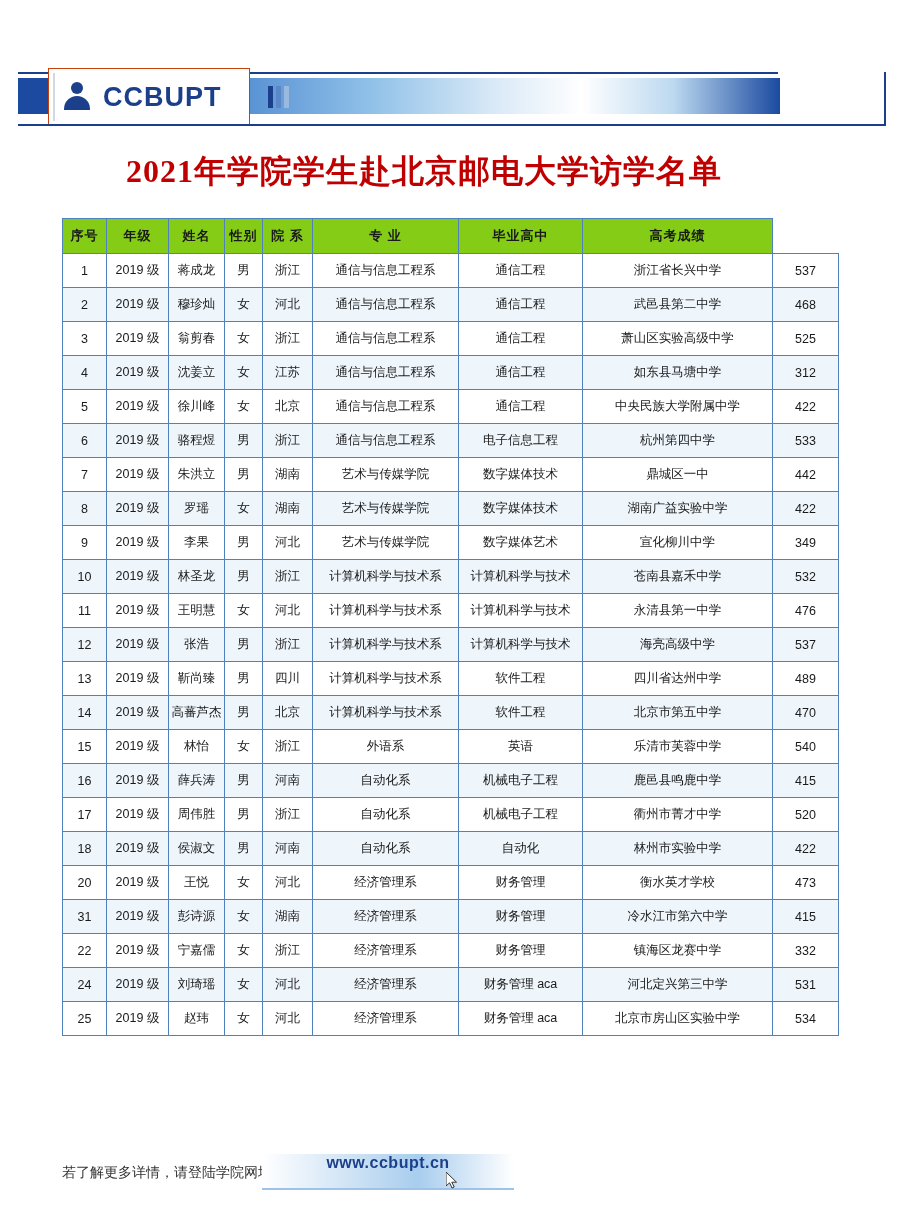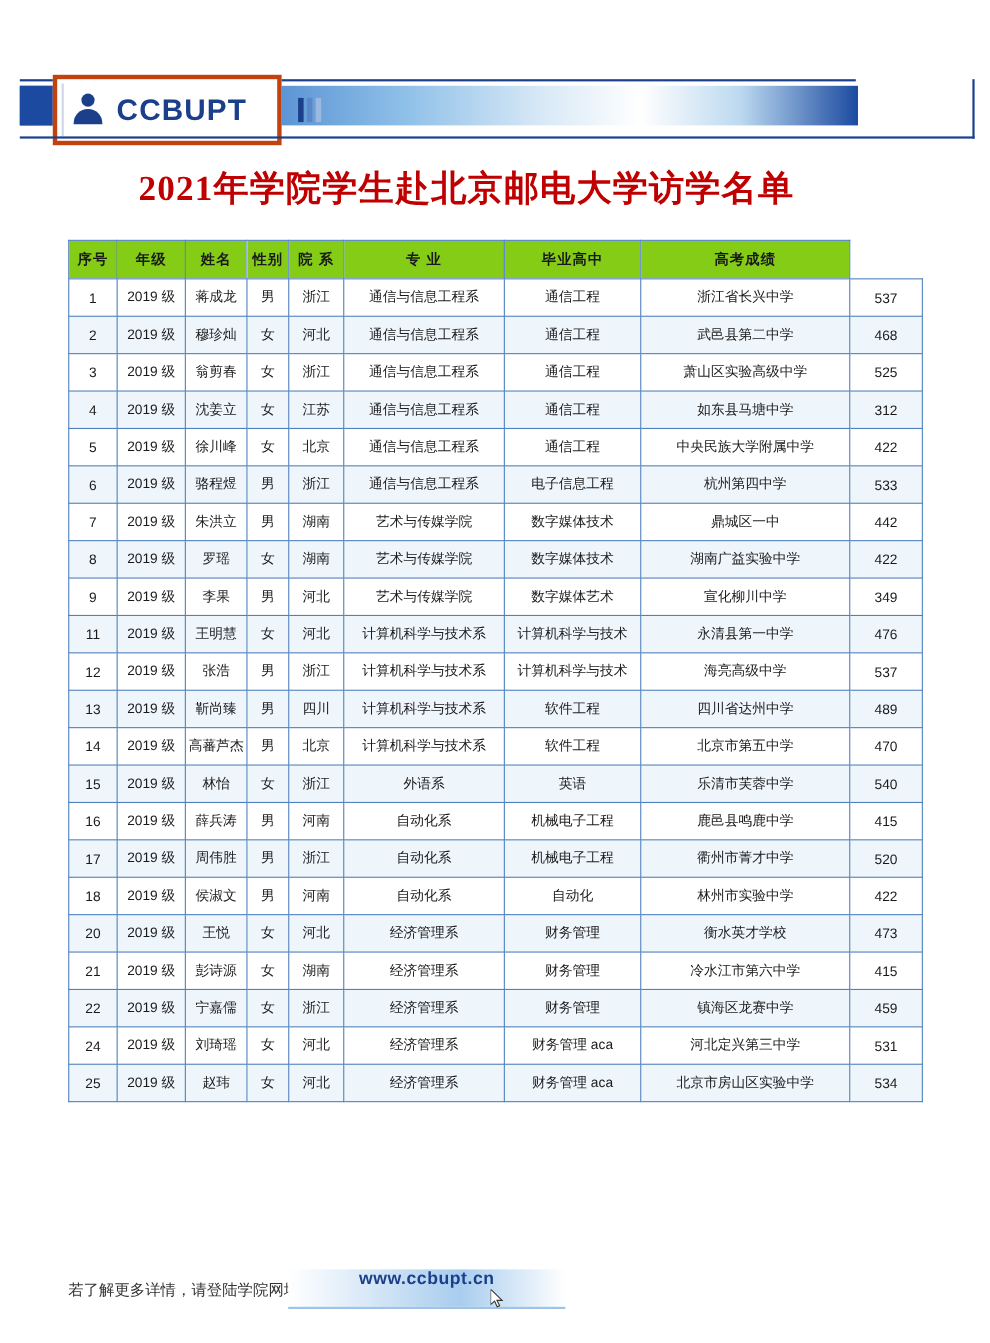--- a/index.html
+++ b/index.html
@@ -48,21 +48,21 @@
     height: 36px;
     background: #1b4aa0;
   }
   .logo-box {
     position: absolute;
     left: 48px;
     top: 8px;
     width: 200px;
     height: 56px;
     background: #ffffff;
-    border: 4px solid #c2410c;
+    border: 1px solid #c2410c;
     display: flex;
     align-items: center;
     gap: 40px;
   }
   .logo-mark {
     width: 46px;
     height: 46px;
     background: #ffffff;
     position: relative;
     margin-left: 4px;
@@ -385,20 +385,31 @@
           <td>2019 级</td>
           <td>李果</td>
           <td>男</td>
           <td>河北</td>
           <td>艺术与传媒学院</td>
           <td>数字媒体艺术</td>
           <td>宣化柳川中学</td>
           <td>349</td>
         </tr>
         <tr>
+          <td>10</td>
+          <td>2019 级</td>
+          <td>林圣龙</td>
+          <td>男</td>
+          <td>浙江</td>
+          <td>计算机科学与技术系</td>
+          <td>计算机科学与技术</td>
+          <td>苍南县嘉禾中学</td>
+          <td>532</td>
+        </tr>
+        <tr>
           <td>11</td>
           <td>2019 级</td>
           <td>王明慧</td>
           <td>女</td>
           <td>河北</td>
           <td>计算机科学与技术系</td>
           <td>计算机科学与技术</td>
           <td>永清县第一中学</td>
           <td>476</td>
         </tr>
@@ -484,40 +495,40 @@
           <td>2019 级</td>
           <td>王悦</td>
           <td>女</td>
           <td>河北</td>
           <td>经济管理系</td>
           <td>财务管理</td>
           <td>衡水英才学校</td>
           <td>473</td>
         </tr>
         <tr>
-          <td>21</td>
+          <td>31</td>
           <td>2019 级</td>
           <td>彭诗源</td>
           <td>女</td>
           <td>湖南</td>
           <td>经济管理系</td>
           <td>财务管理</td>
           <td>冷水江市第六中学</td>
           <td>415</td>
         </tr>
         <tr>
           <td>22</td>
           <td>2019 级</td>
           <td>宁嘉儒</td>
           <td>女</td>
           <td>浙江</td>
           <td>经济管理系</td>
           <td>财务管理</td>
           <td>镇海区龙赛中学</td>
-          <td>459</td>
+          <td>332</td>
         </tr>
         <tr>
           <td>24</td>
           <td>2019 级</td>
           <td>刘琦瑶</td>
           <td>女</td>
           <td>河北</td>
           <td>经济管理系</td>
           <td>财务管理 aca</td>
           <td>河北定兴第三中学</td>

